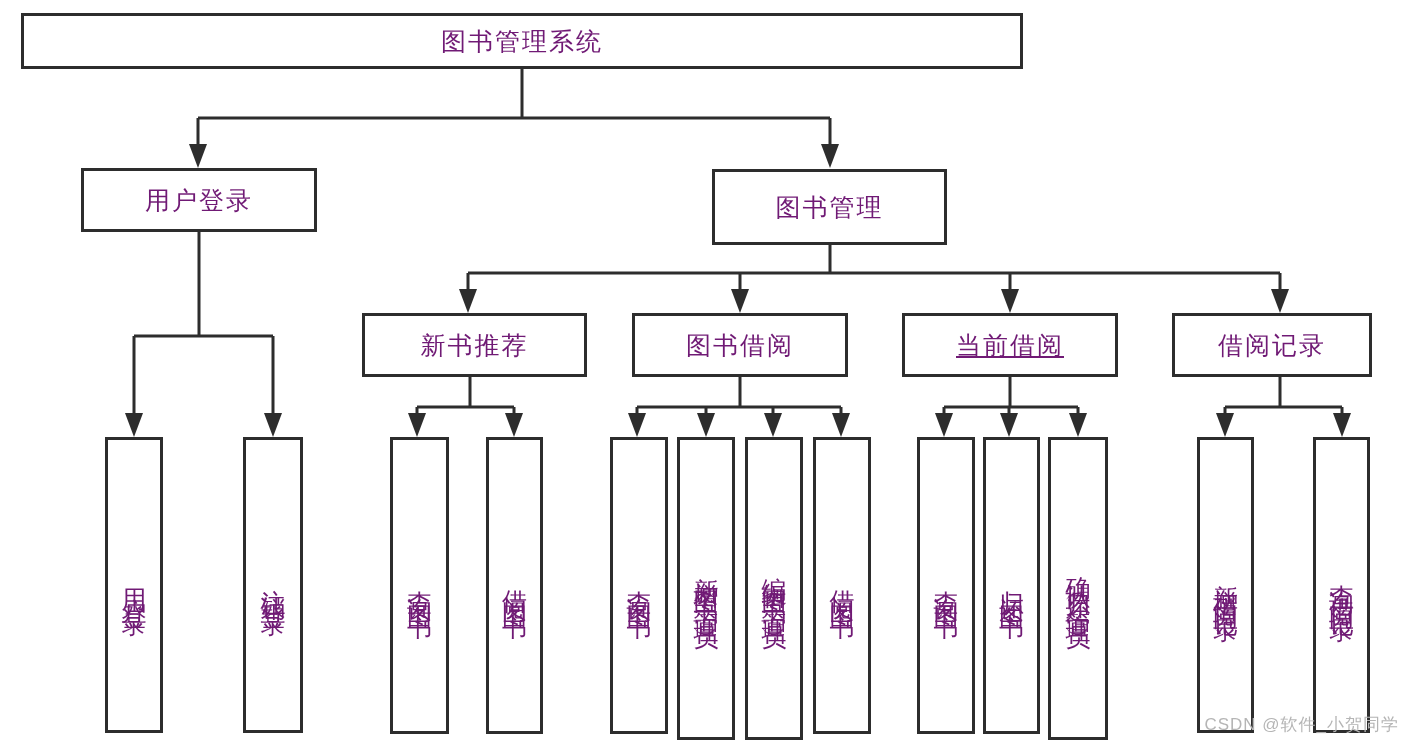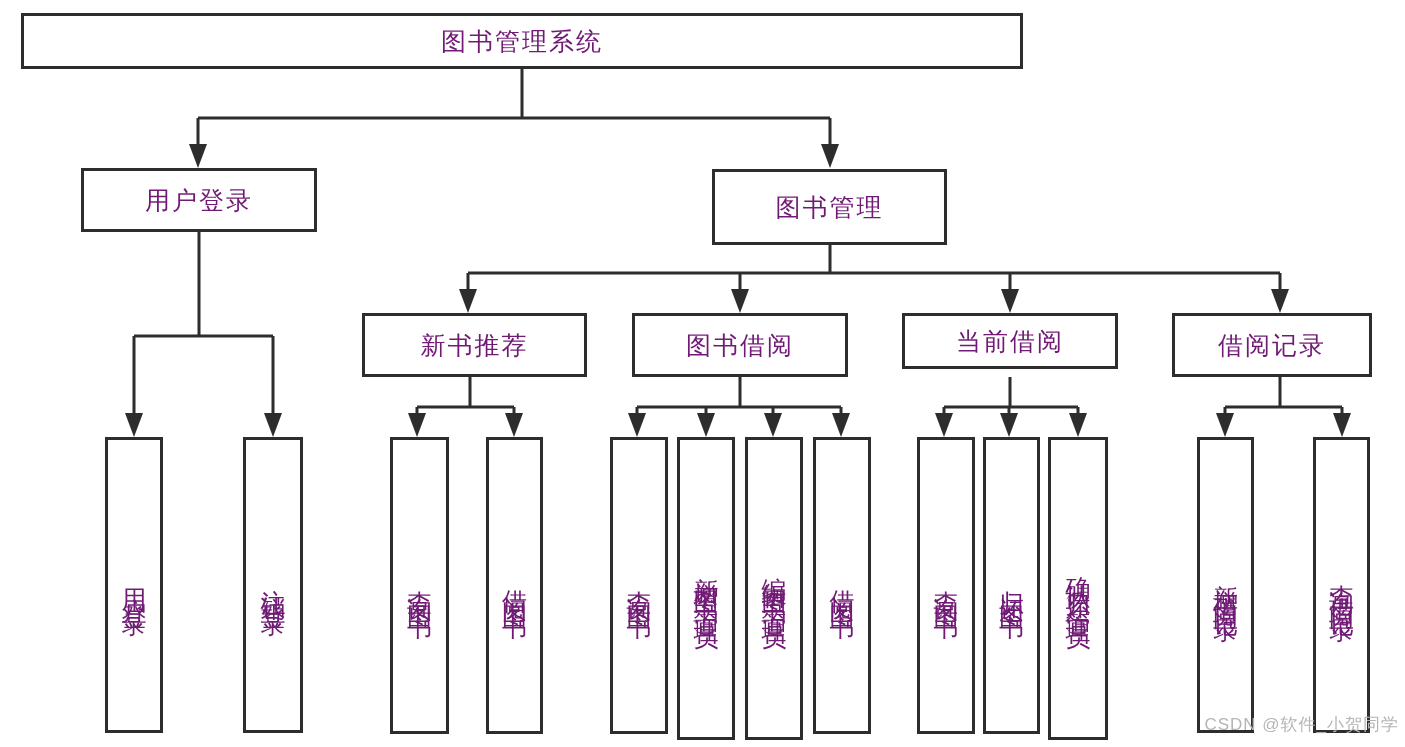--- a/index.html
+++ b/index.html
@@ -104,21 +104,21 @@
     </g>
   </svg>
 
   <div class="node hnode" style="left:21px; top:13px; width:1002px; height:56px;">图书管理系统</div>
 
   <div class="node hnode" style="left:81px; top:168px; width:236px; height:64px;">用户登录</div>
   <div class="node hnode" style="left:712px; top:169px; width:235px; height:76px;">图书管理</div>
 
   <div class="node hnode" style="left:362px; top:313px; width:225px; height:64px;">新书推荐</div>
   <div class="node hnode" style="left:632px; top:313px; width:216px; height:64px;">图书借阅</div>
-  <div class="node hnode" style="left:902px; top:313px; width:216px; height:56px;">当前借阅</div>
+  <div class="node hnode" style="left:902px; top:313px; width:216px; height:64px;text-decoration:underline;">当前借阅</div>
   <div class="node hnode" style="left:1172px; top:313px; width:200px; height:64px;">借阅记录</div>
 
   <div class="node vnode" style="left:105px; top:437px; width:58px; height:296px;">用户登录</div>
   <div class="node vnode" style="left:243px; top:437px; width:60px; height:296px;">注销登录</div>
 
   <div class="node vnode" style="left:390px; top:437px; width:59px; height:297px;">查询图书</div>
   <div class="node vnode" style="left:486px; top:437px; width:57px; height:297px;">借阅图书</div>
 
   <div class="node vnode" style="left:610px; top:437px; width:58px; height:297px;">查询图书</div>
   <div class="node vnode tight" style="left:677px; top:437px; width:58px; height:303px;">新增图书（管理员）</div>

